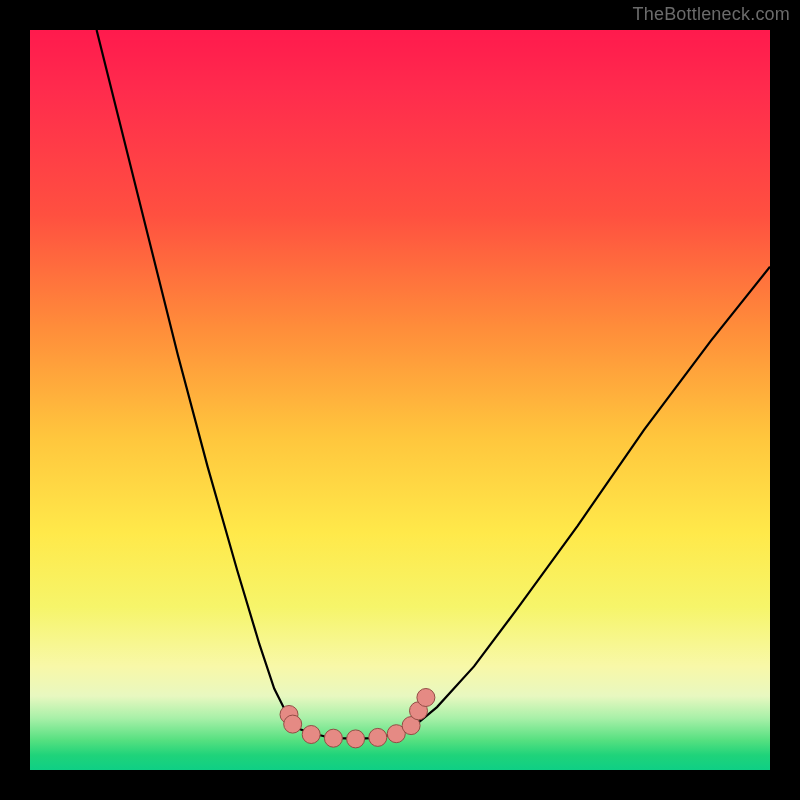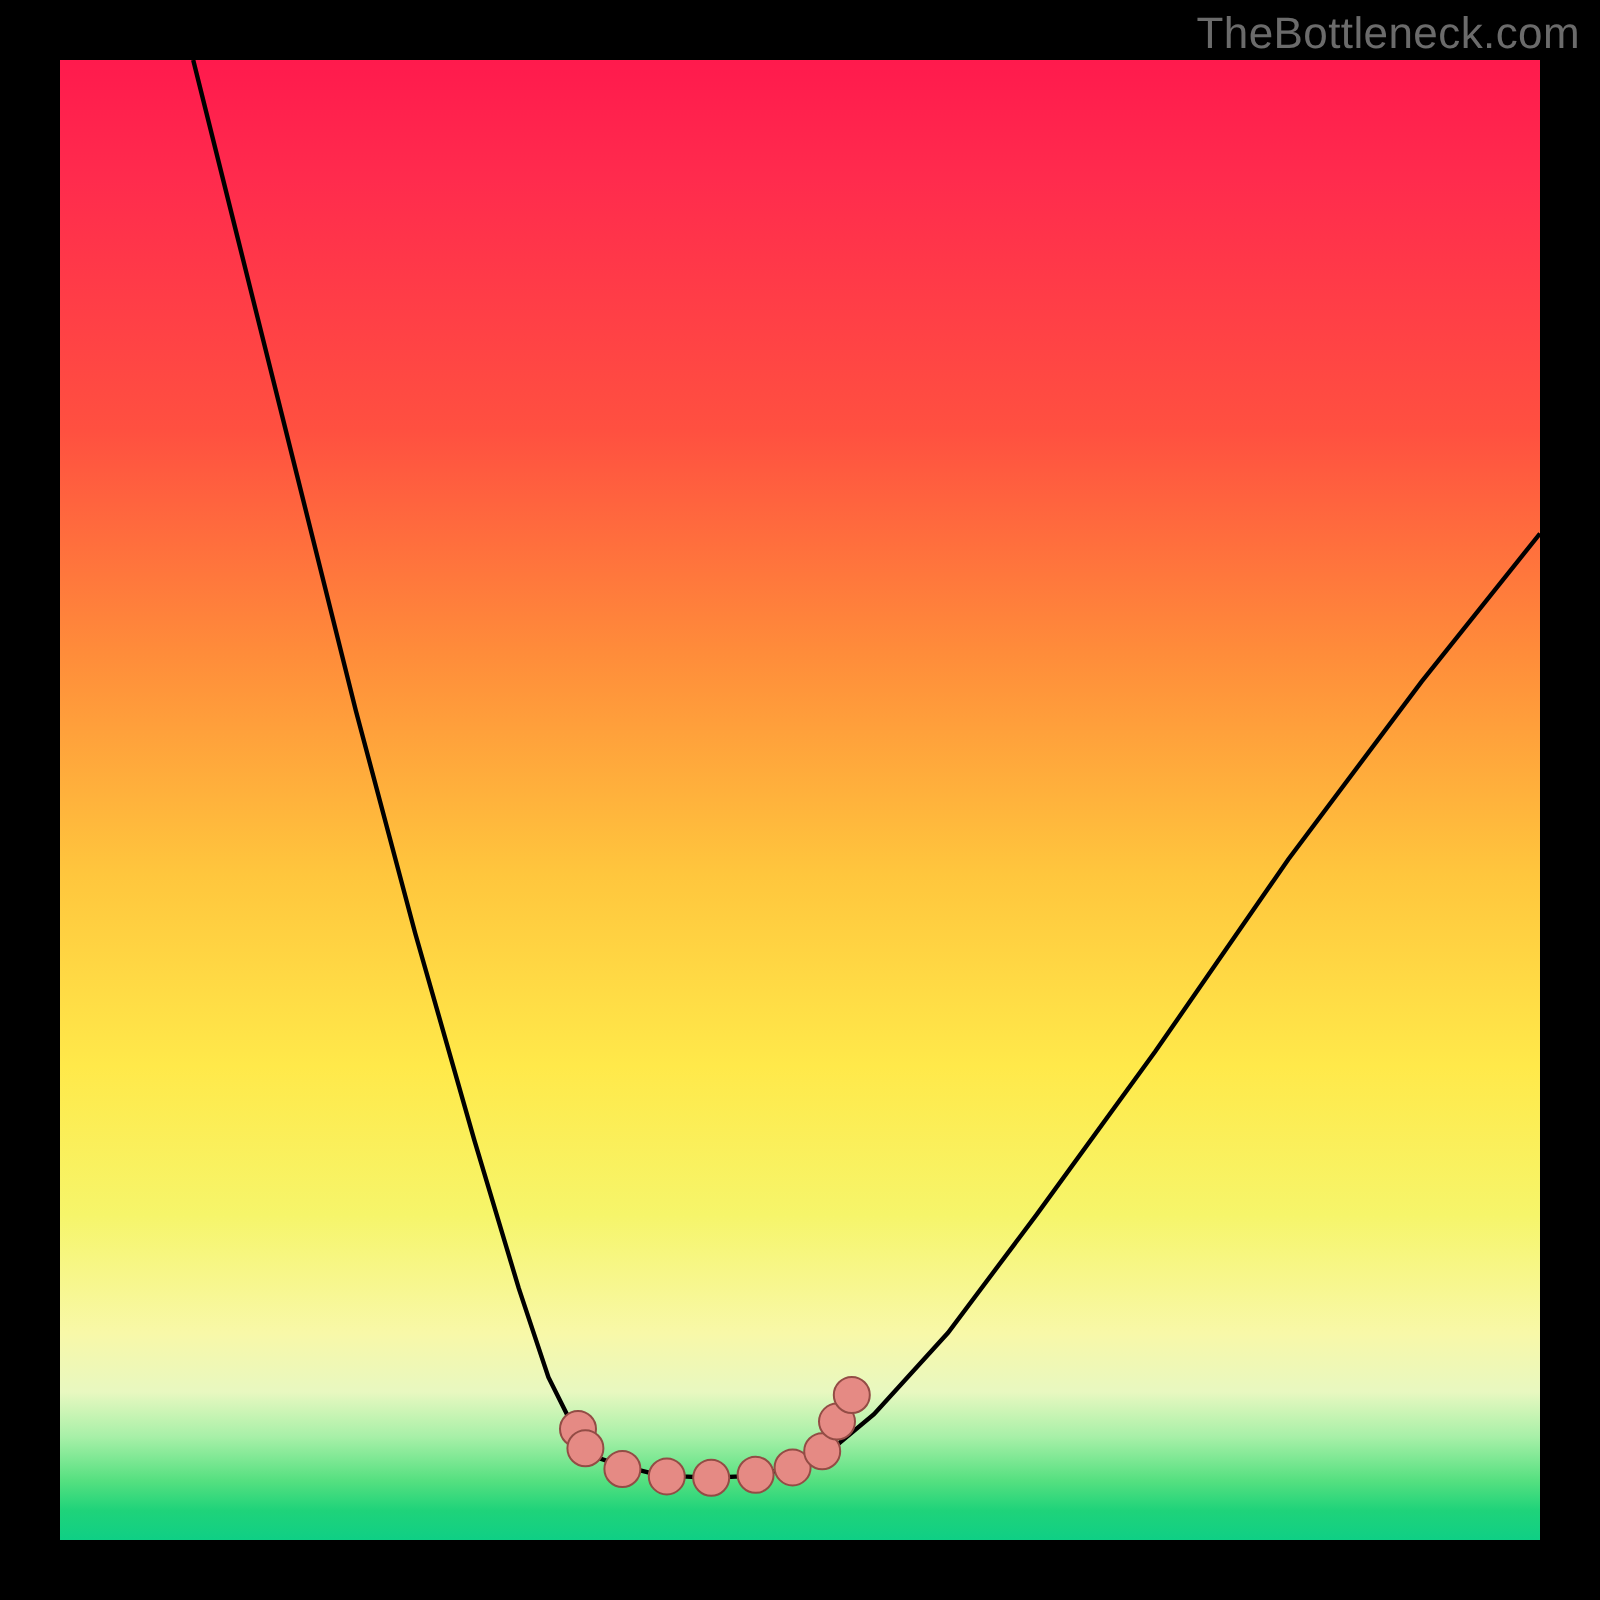--- a/index.html
+++ b/index.html
@@ -48,21 +48,21 @@
     position: absolute;
     inset: 0;
     width: 100%;
     height: 100%;
   }
   .watermark {
     position: absolute;
     top: 4px;
     right: 10px;
     color: #6b6b6b;
-    font-size: 22px;
+    font-size: 18px;
     font-weight: 500;
     letter-spacing: 0.2px;
     user-select: none;
   }
 </style>
 </head>
 <body>
 
 <div class="frame">
   <div class="watermark">TheBottleneck.com</div>

